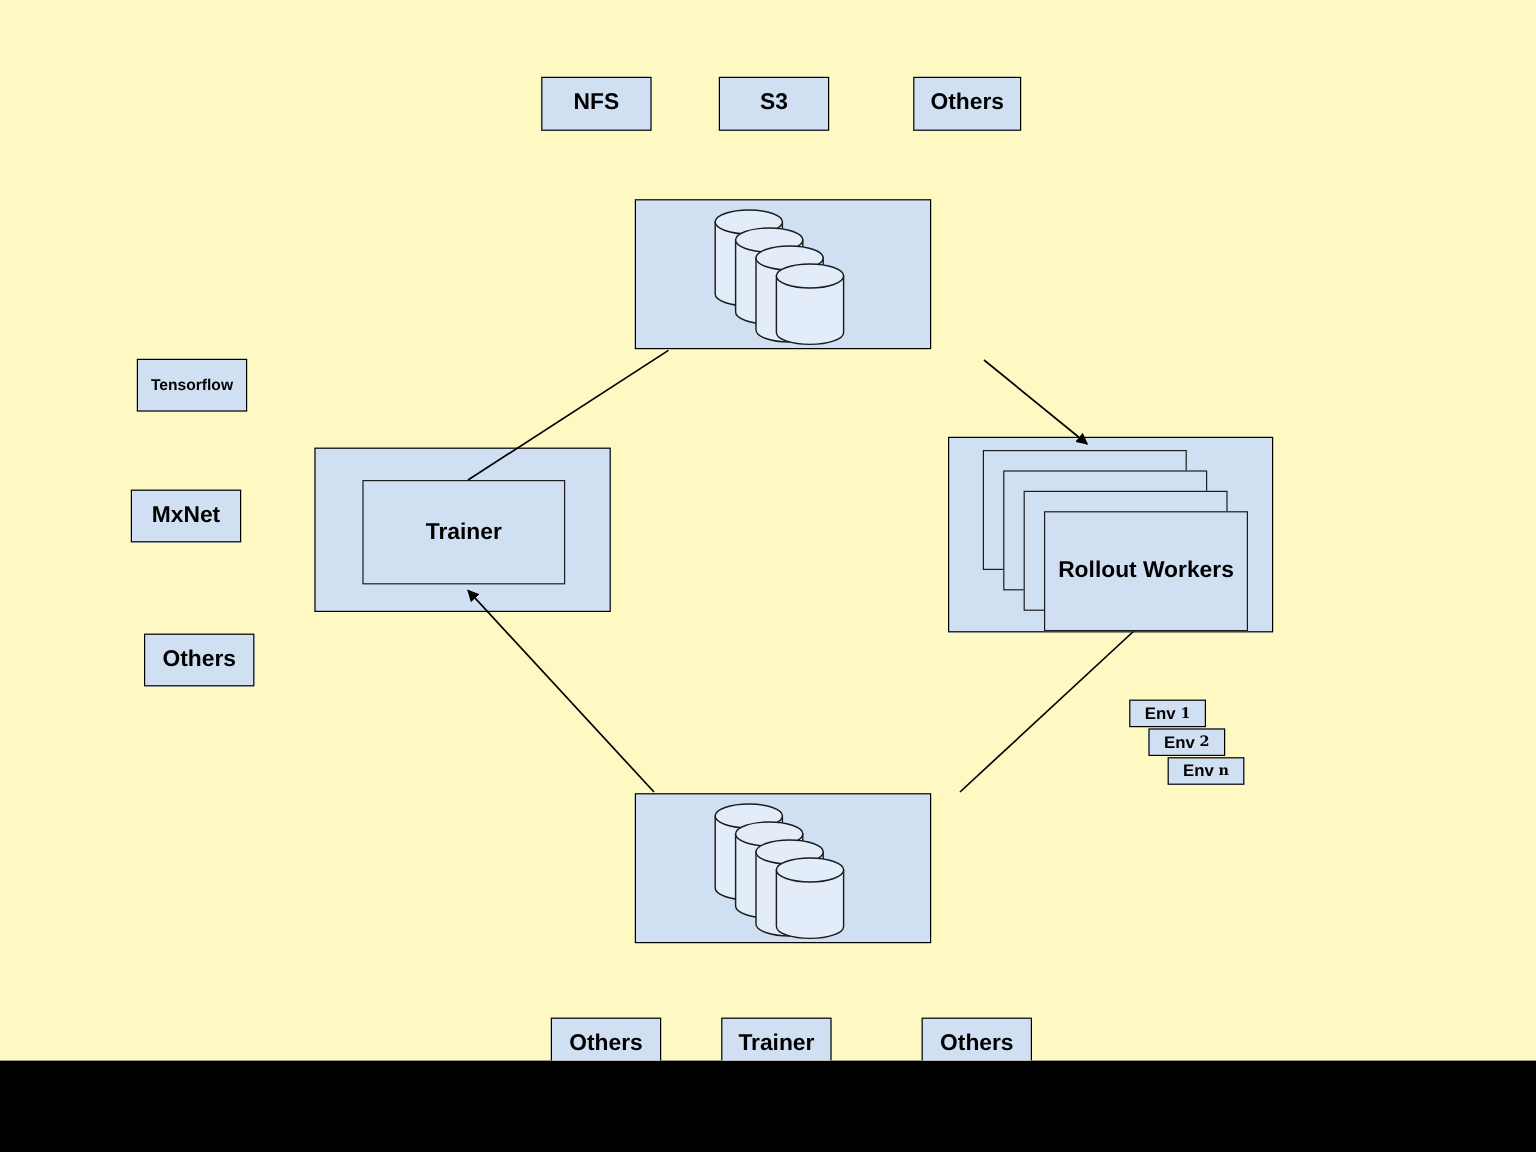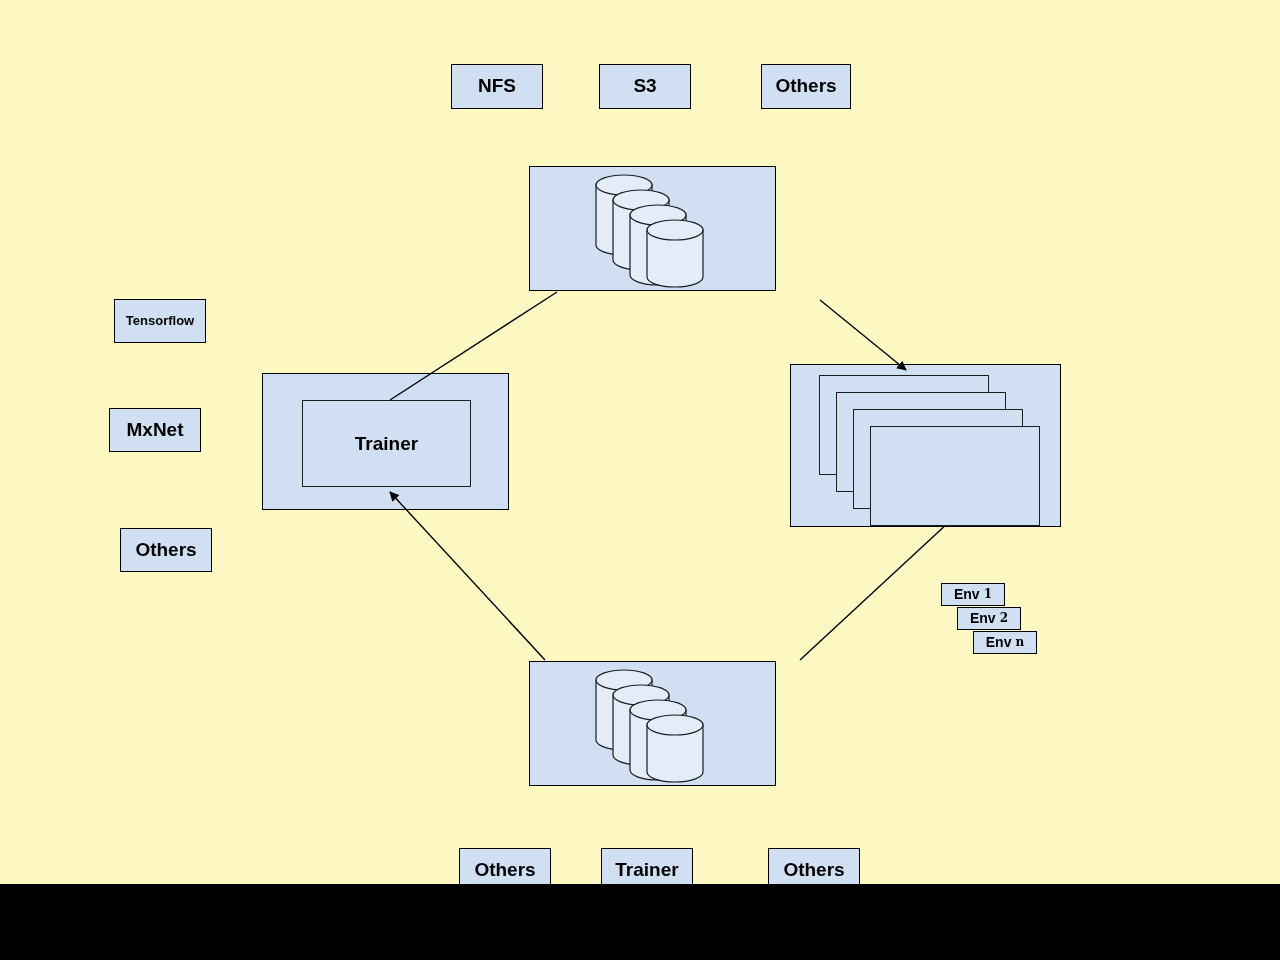--- a/index.html
+++ b/index.html
@@ -141,20 +141,21 @@
     <span class="lbl-lg">Trainer</span>
   </div>
 
   <div class="group" style="left: 790px; top: 364px; width: 271px; height: 163px;"></div>
   <div id="worker-stack">
       <div class="inner-rect" style="left: 819px; top: 375px; width: 170px; height: 100px; z-index: 10;"></div>
       <div class="inner-rect" style="left: 836px; top: 392px; width: 170px; height: 100px; z-index: 11;"></div>
       <div class="inner-rect" style="left: 853px; top: 409px; width: 170px; height: 100px; z-index: 12;"></div>
       <div class="inner-rect" style="left: 870px; top: 426px; width: 170px; height: 100px; z-index: 13;"></div>
     </div>
+  <div class="worker-label" id="worker-label" style="left: 870px; top: 426px; width: 170px; height: 100px; z-index: 30;">Rollout Workers</div>
 
   <div class="node lbl-env" style="left: 941px; top: 583px; width: 64px; height: 23px;">
     <span>Env</span>
     <span class="env-num">1</span>
   </div>
   <div class="node lbl-env" style="left: 957px; top: 607px; width: 64px; height: 23px;">
     <span>Env</span>
     <span class="env-num">2</span>
   </div>
   <div class="node lbl-env" style="left: 973px; top: 631px; width: 64px; height: 23px;">

